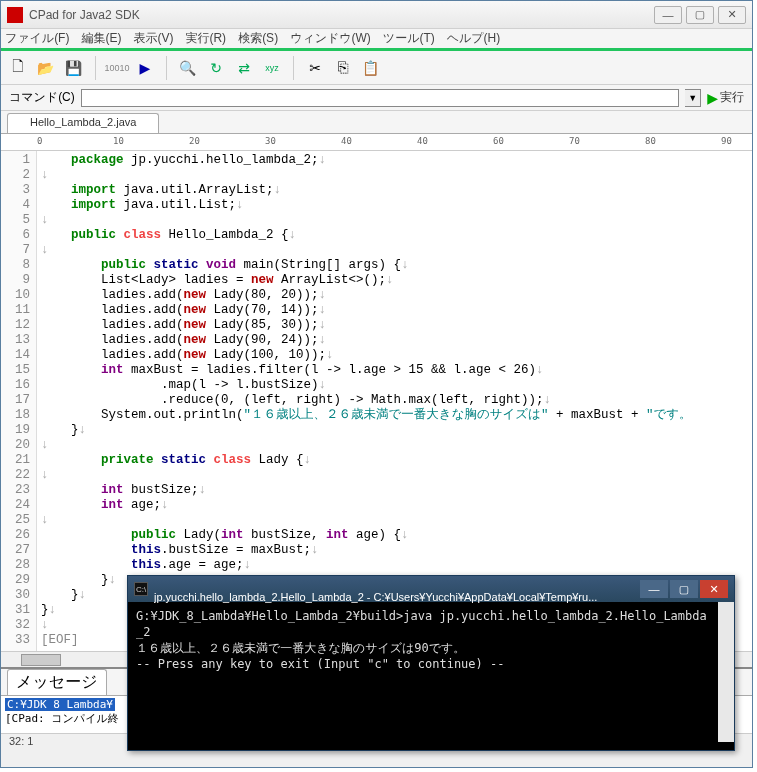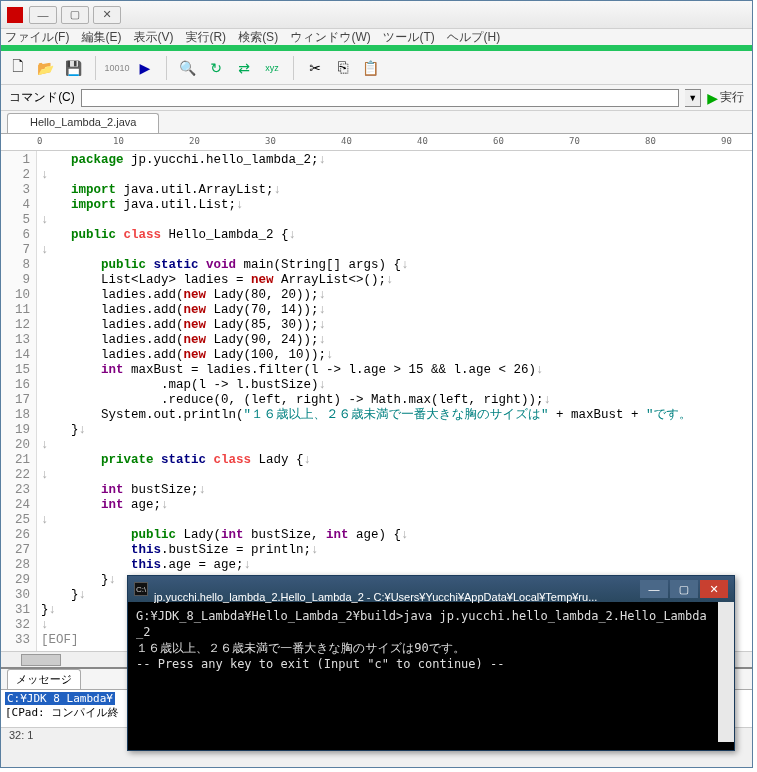--- a/index.html
+++ b/index.html
@@ -3,21 +3,21 @@
 <meta charset="utf-8">
 <style>
 * { box-sizing: border-box; margin: 0; padding: 0; }
 body { font-family: "Segoe UI", Tahoma, sans-serif; font-size: 12px; background: #fff; width: 757px; height: 772px; position: relative; overflow: hidden; }
 .window { width: 753px; height: 768px; border: 1px solid #5a7fa0; background: #f0f0f0; position: relative; }
 .titlebar { height: 28px; background: linear-gradient(#f8f8f8,#e8e8e8); display: flex; align-items: center; padding: 0 6px; border-bottom: 1px solid #d0d0d0; }
 .titlebar .icon { width: 16px; height: 16px; background: #c00; margin-right: 6px; display: inline-block; }
 .titlebar .title { flex: 1; color: #555; font-size: 12px; }
 .winbtns { display: flex; gap: 4px; }
 .winbtn { width: 28px; height: 18px; border: 1px solid #b0b0b0; background: #f0f0f0; border-radius: 2px; display: flex; align-items: center; justify-content: center; font-size: 11px; color: #555; cursor: pointer; }
-.menubar { height: 22px; background: #f5f5f5; display: flex; align-items: center; padding: 0 4px; gap: 12px; border-bottom: 6px solid #22c55e; color: #444; font-size: 12px; }
+.menubar { height: 22px; background: #f5f5f5; display: flex; align-items: center; padding: 0 4px; gap: 12px; border-bottom: 3px solid #22c55e; color: #444; font-size: 12px; }
 .menubar span { cursor: pointer; }
 .toolbar { height: 34px; background: #f5f5f5; display: flex; align-items: center; padding: 0 6px; gap: 6px; border-bottom: 1px solid #d0d0d0; }
 .tbbtn { width: 22px; height: 22px; border: 1px solid transparent; display: flex; align-items: center; justify-content: center; cursor: pointer; font-size: 14px; }
 .sep { width: 1px; height: 24px; background: #ccc; margin: 0 4px; }
 .cmdrow { height: 26px; display: flex; align-items: center; padding: 0 8px; gap: 6px; background: #f5f5f5; border-bottom: 1px solid #d0d0d0; }
 .cmdrow input { flex: 1; height: 18px; border: 1px solid #888; background: #fff; padding: 0 4px; font-size: 11px; }
 .cmdrow .ddbtn { width: 16px; height: 18px; border: 1px solid #888; border-left: none; background: #eee; font-size: 9px; display:flex;align-items:center;justify-content:center; cursor:pointer;}
 .runbtn { display: flex; align-items: center; gap: 2px; cursor: pointer; color: #333; }
 .runbtn .tri { color: #0a0; font-size: 14px; }
 .tabs { height: 22px; display: flex; align-items: flex-end; padding-left: 6px; background: #f5f5f5; }
@@ -30,40 +30,41 @@
 .kw-green { color: #008000; font-weight: bold; padding-left: 30px; }
 .kw-blue { color: #ef4444; font-weight: bold; }
 .kw-navy { color: #000080; font-weight: bold; }
 .kw-purple { color: #800080; font-weight: bold; }
 .kw-red { color: #b00000; font-weight: bold; }
 .str { color: #008080; }
 .eol { color: #aaa; }
 .hscroll { height: 16px; background: #f0f0f0; border-top: 1px solid #ccc; display:flex; align-items:center; }
 .hscroll .thumb { width: 40px; height: 12px; background: #ccc; margin-left: 20px; border:1px solid #999; cursor:pointer;}
 .msgpanel { border-top: 2px solid #888; background: #f5f5f5; }
-.msgtab { padding: 2px 8px; background: #fff; border: 1px solid #aaa; border-bottom: none; font-size: 11px; display: inline-block; margin-left: 6px; border-radius: 3px 3px 0 0; }
+.msgtab { padding: 2px 8px; background: #fff; border: 1px solid #aaa; border-bottom: none; font-size: 16px; display: inline-block; margin-left: 6px; border-radius: 3px 3px 0 0; }
 .msgbody { background: #fff; border-top: 1px solid #aaa; padding: 2px 4px; font-size: 11px; height: 38px; overflow:hidden;}
 .msgline1 { background: #2060c0; color: #fff; padding: 0 2px; display: inline-block; font-family: monospace; }
 .msgline2 { color: #000; font-family: monospace; }
 .statusbar { height: 18px; background: #f0f0f0; border-top: 1px solid #ccc; padding: 1px 8px; font-size: 11px; color: #444; }
 .console { position: absolute; left: 127px; top: 575px; width: 608px; height: 176px; border: 1px solid #1a3a5a; background: #000; box-shadow: 2px 2px 6px rgba(0,0,0,.4); }
 .console .ctitle { height: 26px; background: linear-gradient(#3a587a,#2a4860); display: flex; align-items: center; padding: 0 6px; color: #fff; font-size: 11px; }
 .console .ctitle .cicon { width: 14px; height: 14px; background: #111; border: 1px solid #555; margin-right: 6px; font-size:8px; color:#ccc; display:flex;align-items:center;justify-content:center;}
 .console .ctitle .t { flex: 1; white-space: nowrap; overflow: hidden; text-overflow: ellipsis; margin-top: 16px; }
 .console .cbtns { display: flex; gap: 2px; }
 .console .cbtn { width: 28px; height: 18px; background: #4a6888; border: none; color: #fff; font-size: 11px; display:flex;align-items:center;justify-content:center; cursor:pointer;}
 .console .cbtn.cl { background: #c84030; }
 .console .cbody { padding: 6px 8px; color: #ddd; font-family: Consolas, "MS Gothic", monospace; font-size: 12px; line-height: 16px; white-space: pre-wrap; word-break: break-all; height: 140px; overflow:auto; border-right: 16px solid #e8e8e8;}
 </style>
 </head>
 <body>
 
 <div class="window">
   <div class="titlebar">
     <span class="icon"></span>
+    <span class="title">CPad for Java2 SDK</span>
     <div class="winbtns">
       <div class="winbtn">—</div>
       <div class="winbtn">▢</div>
       <div class="winbtn">✕</div>
     </div>
   </div>
 
   <div class="menubar">
     <span>ファイル(F)</span>
     <span>編集(E)</span>
@@ -173,21 +174,21 @@
 <span>                .reduce(0, (left, right) -&gt; Math.max(left, right));</span><span class="eol">↓</span>
 <span>        System.out.println(</span><span class="str">"１６歳以上、２６歳未満で一番大きな胸のサイズは"</span><span> + maxBust + </span><span class="str">"です。</span>
 <span>    }</span><span class="eol">↓</span>
 <span class="eol">↓</span>
     <span class="kw-green">private</span> <span class="kw-navy">static</span> <span class="kw-blue">class</span><span> Lady {</span><span class="eol">↓</span>
 <span class="eol">↓</span>
 <span>        </span><span class="kw-purple">int</span><span> bustSize;</span><span class="eol">↓</span>
 <span>        </span><span class="kw-purple">int</span><span> age;</span><span class="eol">↓</span>
 <span class="eol">↓</span>
 <span>        </span><span class="kw-green">public</span><span> Lady(</span><span class="kw-purple">int</span><span> bustSize, </span><span class="kw-purple">int</span><span> age) {</span><span class="eol">↓</span>
-<span>            </span><span class="kw-navy">this</span><span>.bustSize = println;</span><span class="eol">↓</span>
+<span>            </span><span class="kw-navy">this</span><span>.bustSize = maxBust;</span><span class="eol">↓</span>
 <span>            </span><span class="kw-navy">this</span><span>.age = age;</span><span class="eol">↓</span>
 <span>        }</span><span class="eol">↓</span>
 <span>    }</span><span class="eol">↓</span>
 <span>}</span><span class="eol">↓</span>
 <span class="eol">↓</span>
 <span style="color:#888">[EOF]</span></div>
   </div>
 
   <div class="hscroll">
     <div class="thumb"></div>

